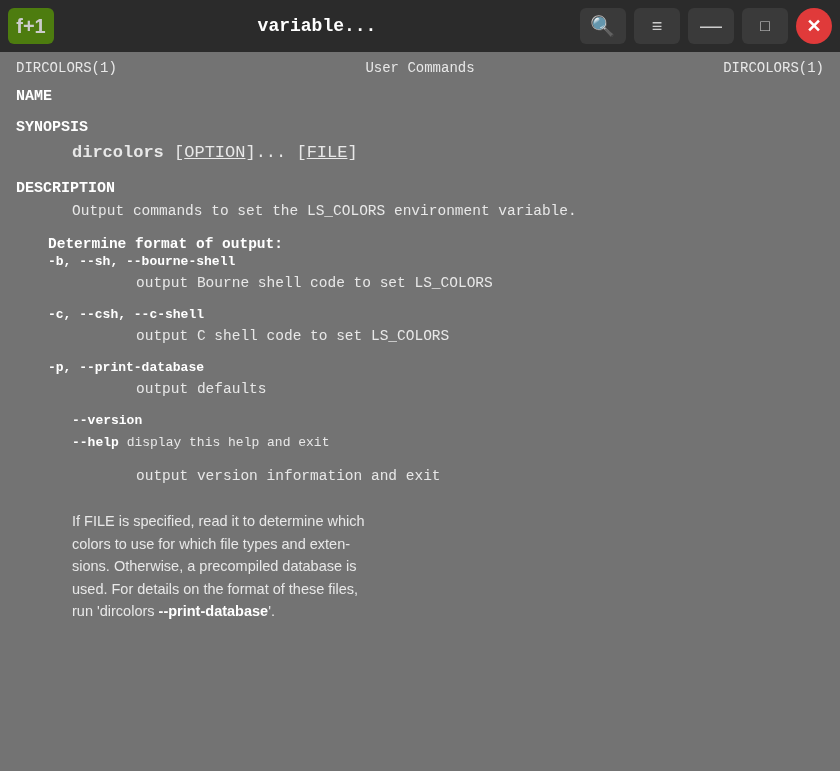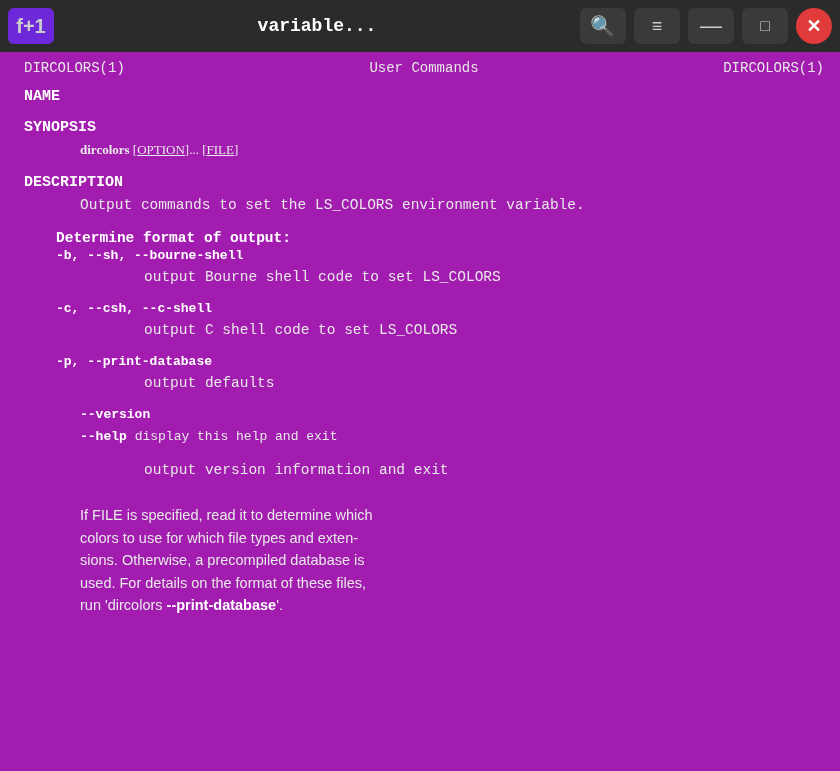--- a/index.html
+++ b/index.html
@@ -36,21 +36,21 @@
       border: none;
       cursor: pointer;
       display: flex;
       align-items: center;
       justify-content: center;
       font-size: 18px;
       color: #ccc;
     }
 
     .btn-new-tab {
-      background: #6d28d9;
+      background: #4d7c0f;
       color: #ccc;
       font-size: 20px;
       font-weight: bold;
     }
 
     .title-text {
       flex: 1;
       text-align: center;
       color: #ffffff;
       font-size: 18px;
@@ -85,23 +85,23 @@
       border-radius: 50%;
       width: 36px;
       height: 36px;
       font-size: 18px;
       color: white;
       font-weight: bold;
     }
 
     
     .content {
-      background: #a21caf;
+      background: #737373;
       flex: 1;
-      padding: 8px 16px 16px 24px;
+      padding: 8px 16px 16px 16px;
       overflow-y: auto;
       color: #e8e8e8;
     }
 
     
     .man-header {
       display: flex;
       justify-content: space-between;
       font-size: 14px;
       color: #e8e8e8;
@@ -129,24 +129,24 @@
     .section-content {
       padding-left: 56px;
       font-size: 14.5px;
       line-height: 1.5;
       color: #e8e8e8;
       font-family: 'Courier New', Courier, monospace;
     }
 
     .synopsis-content {
       padding-left: 56px;
-      font-size: 13px;
+      font-size: 17px;
       line-height: 1.5;
       color: #e8e8e8;
-      font-family: Liberation Serif, serif;
+      font-family: Liberation Mono, monospace;
     }
 
     .synopsis-content .cmd {
       font-weight: bold;
     }
 
     .synopsis-content .underline {
       text-decoration: underline;
     }
 

